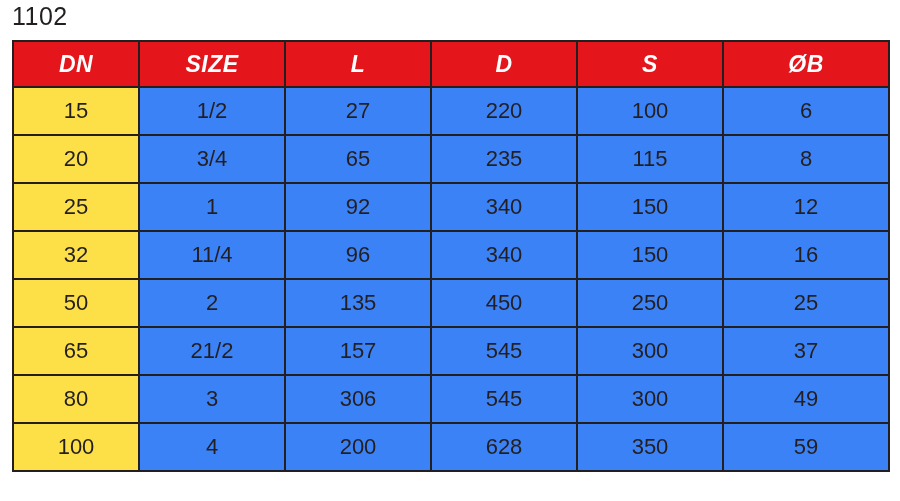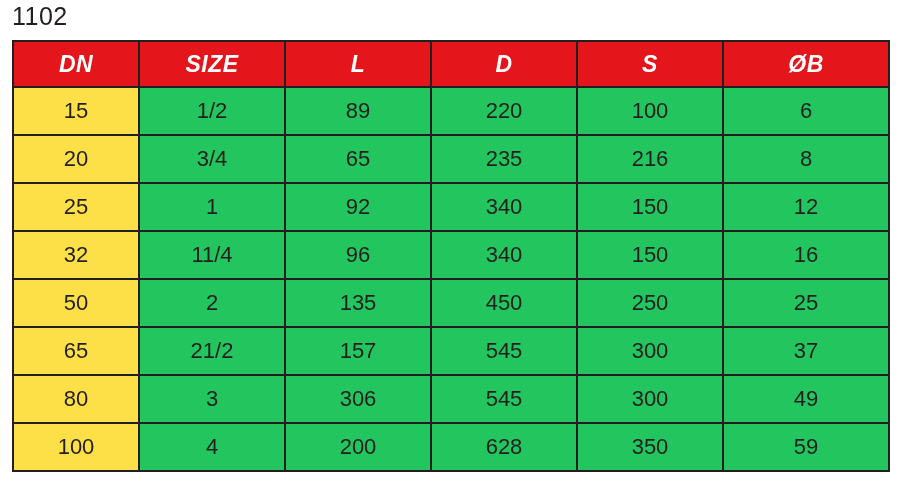--- a/index.html
+++ b/index.html
@@ -59,21 +59,21 @@
     vertical-align: middle;
     letter-spacing: 0.5px;
   }
   table.spec tbody td {
     border: 2px solid #231f20;
     height: 44px;
     text-align: center;
     vertical-align: middle;
     font-size: 22px;
     color: #231f20;
-    background: #22c55e;
+    background: #3b82f6;
   }
   table.spec tbody td.dn-col {
     background: #fde047;
   }
 </style>
 </head>
 <body>
 
 <div class="page">
 
@@ -96,31 +96,31 @@
           <th>L</th>
           <th>D</th>
           <th>S</th>
           <th>ØB</th>
         </tr>
       </thead>
       <tbody>
         <tr>
           <td class="dn-col">15</td>
           <td>1/2</td>
-          <td>89</td>
+          <td>27</td>
           <td>220</td>
           <td>100</td>
           <td>6</td>
         </tr>
         <tr>
           <td class="dn-col">20</td>
           <td>3/4</td>
           <td>65</td>
           <td>235</td>
-          <td>216</td>
+          <td>115</td>
           <td>8</td>
         </tr>
         <tr>
           <td class="dn-col">25</td>
           <td>1</td>
           <td>92</td>
           <td>340</td>
           <td>150</td>
           <td>12</td>
         </tr>

